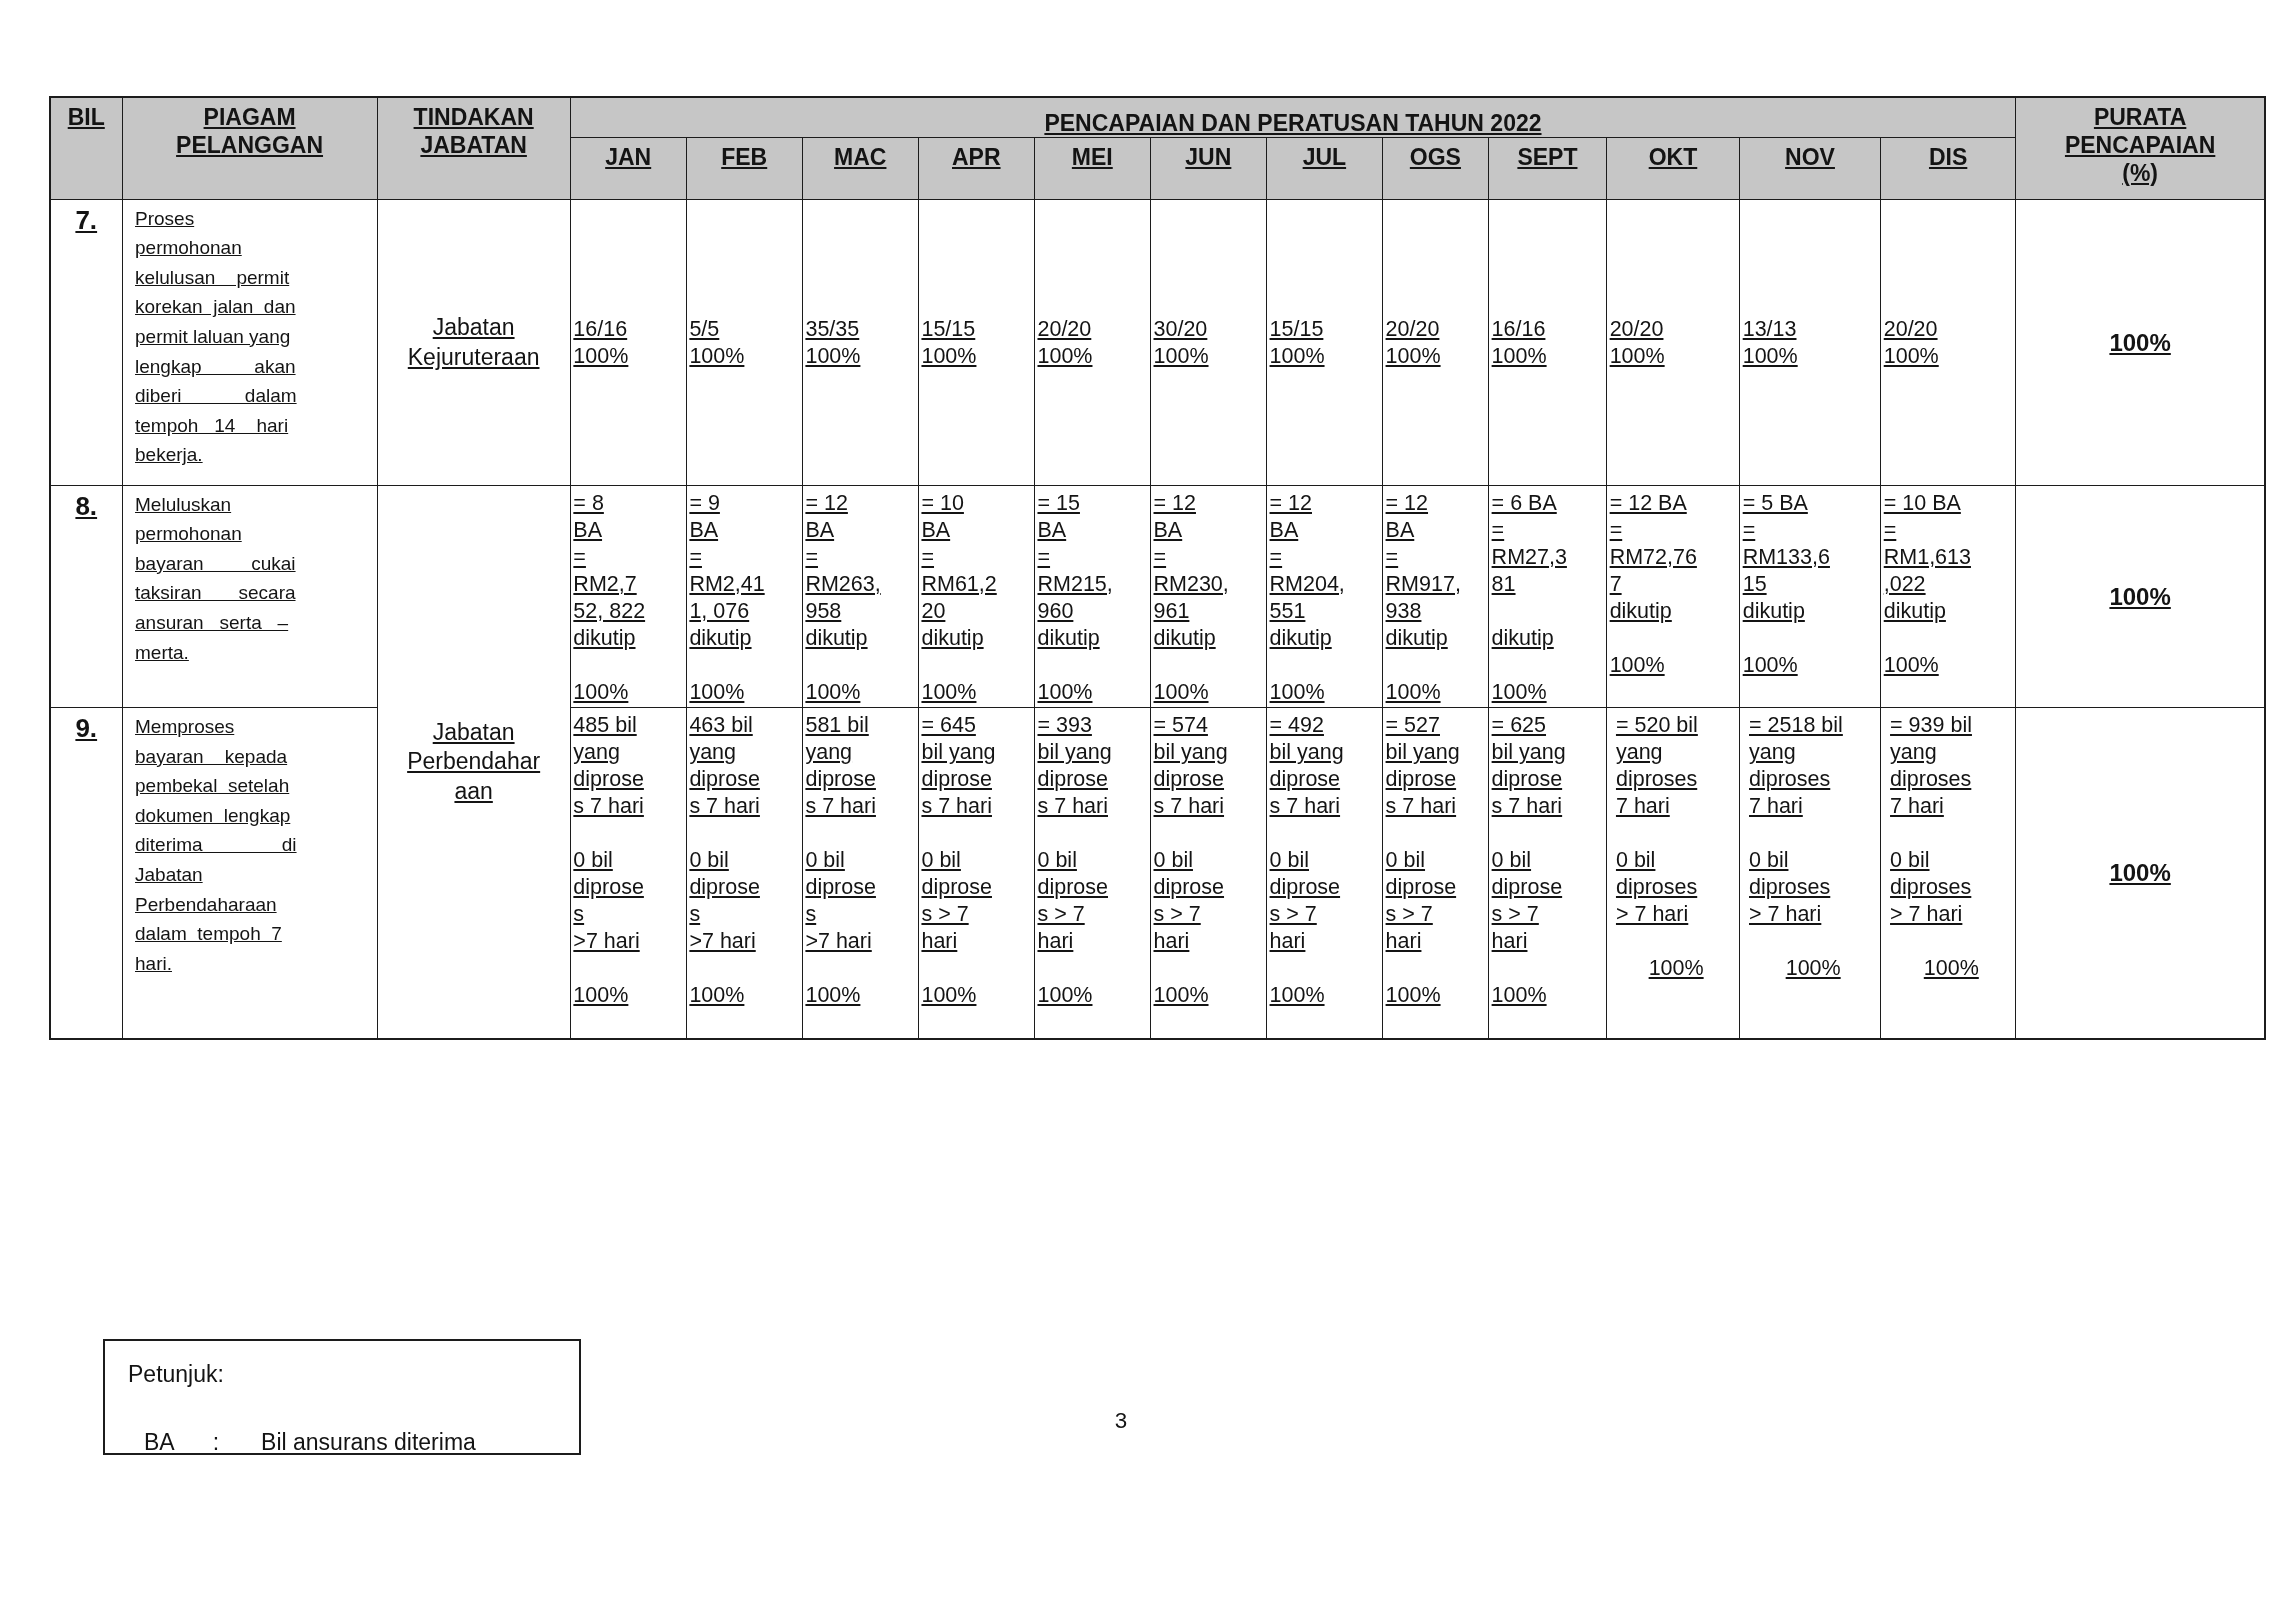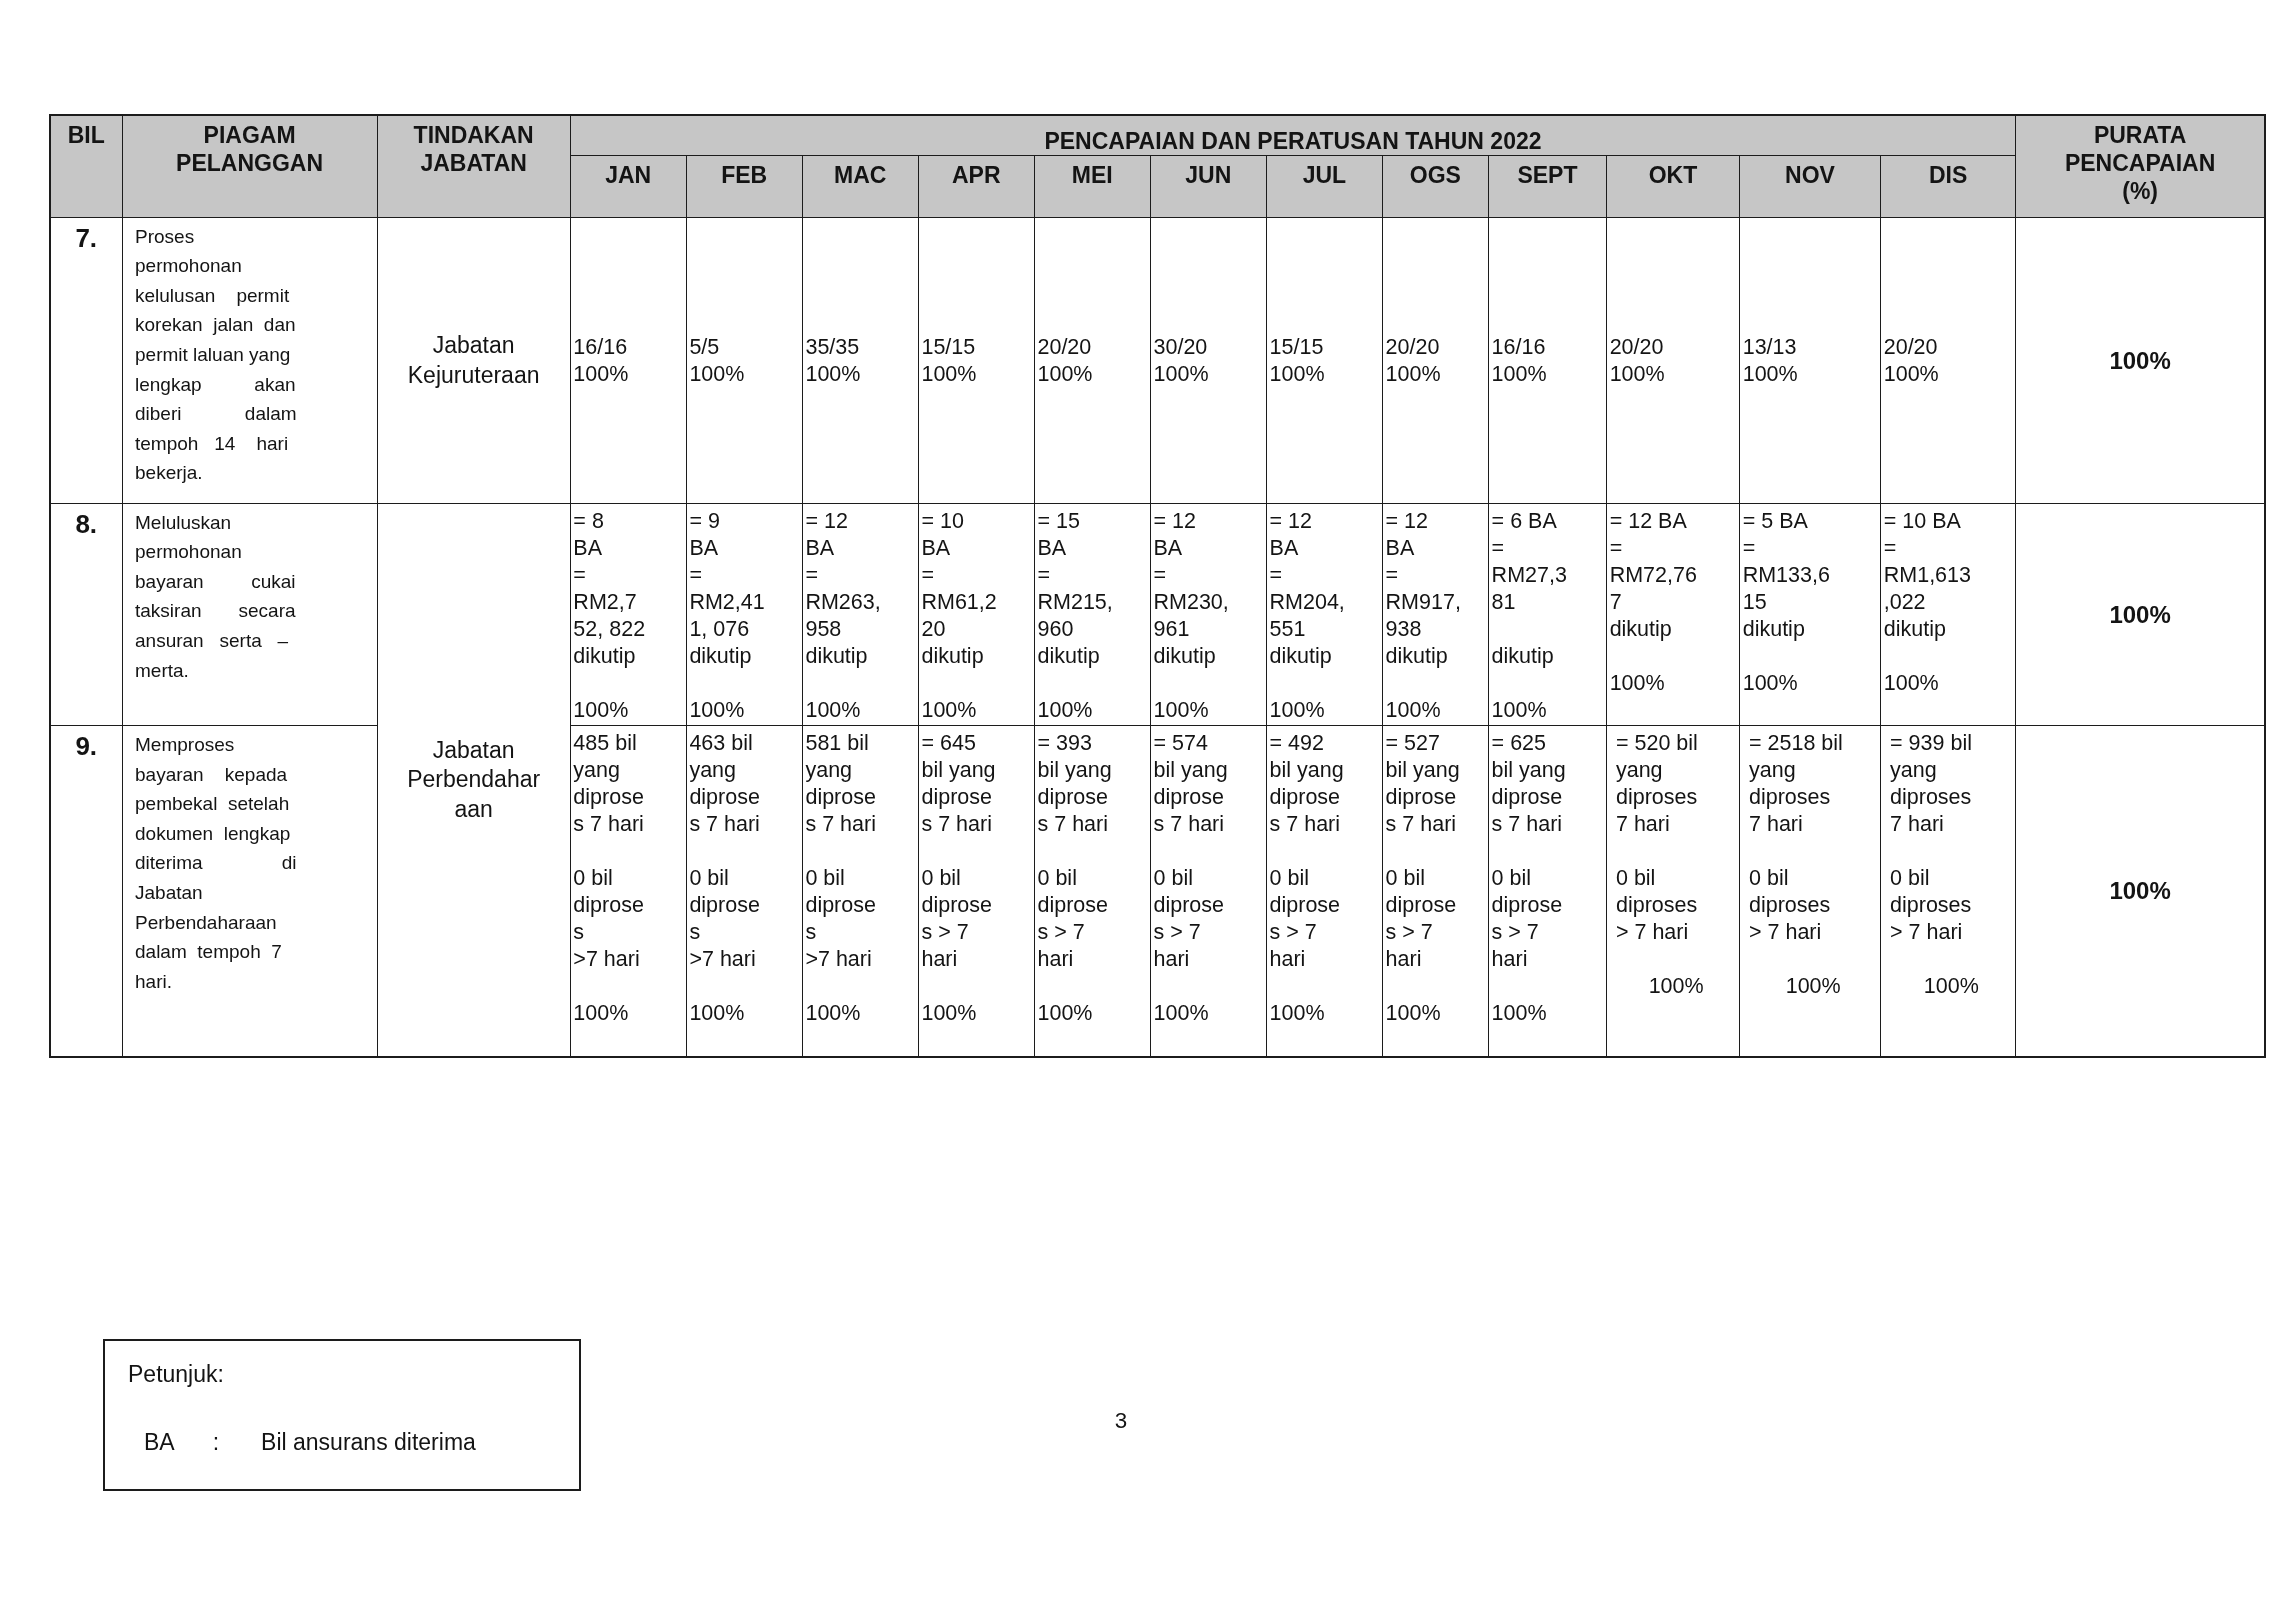--- a/index.html
+++ b/index.html
@@ -7,25 +7,26 @@
     width: 2293px; height: 1621px;
     background: #ffffff;
     font-family: "Liberation Sans", sans-serif;
     color: #141414;
     position: relative;
     overflow: hidden;
   }
 
   table.report {
     position: absolute;
-    left: 49px; top: 114px;
+    left: 49px; top: 96px;
     width: 2217px;
     border-collapse: collapse;
     table-layout: fixed;
     border: 2.7px solid #1c1c1c;
+    text-decoration: underline;
   }
   .report th, .report td {
     border: 1.8px solid #1c1c1c;
     overflow: hidden;
     box-sizing: border-box;
   }
 
   thead th {
     background: #c6c6c6;
     font-weight: 700;
@@ -82,21 +83,21 @@
     text-align: center;
     vertical-align: middle;
   }
   tr.r7 { height: 286px; }
   tr.r8 { height: 218px; }
   tr.r9 { height: 331px; }
 
   .legend {
     position: absolute;
     left: 103px; top: 1339px;
-    width: 478px; height: 152px;
+    width: 478px; height: 116px;
     border: 2.7px solid #1c1c1c;
     box-sizing: border-box;
     padding: 19.7px 0 0 23px;
     font-size: 23px;
   }
   .legend-item { margin-top: 41px; display: flex; }
   .legend-item .abbr { margin-left: 16px; }
   .legend-item .colon { margin-left: 38px; }
   .legend-item .desc { margin-left: 42px; }
 

